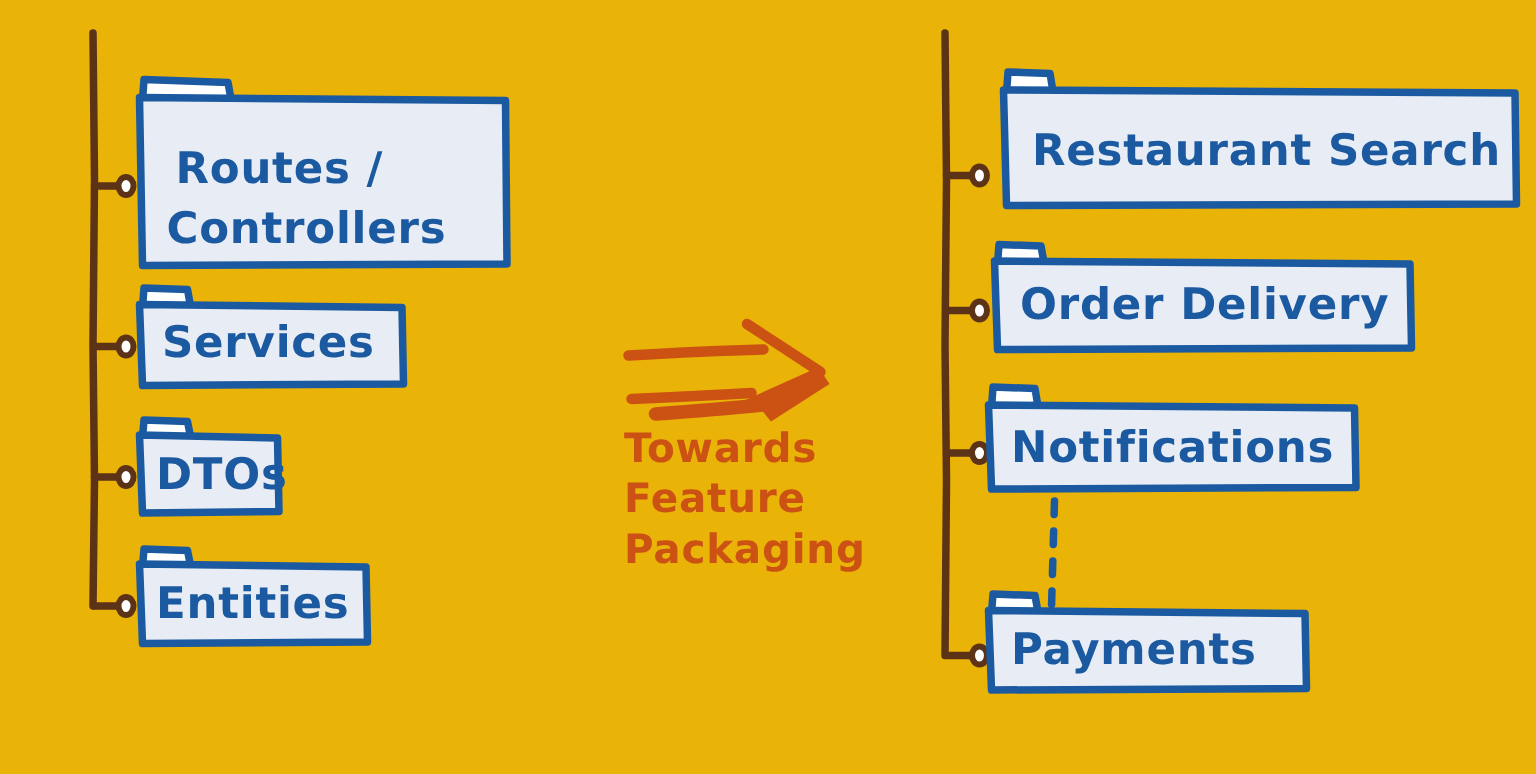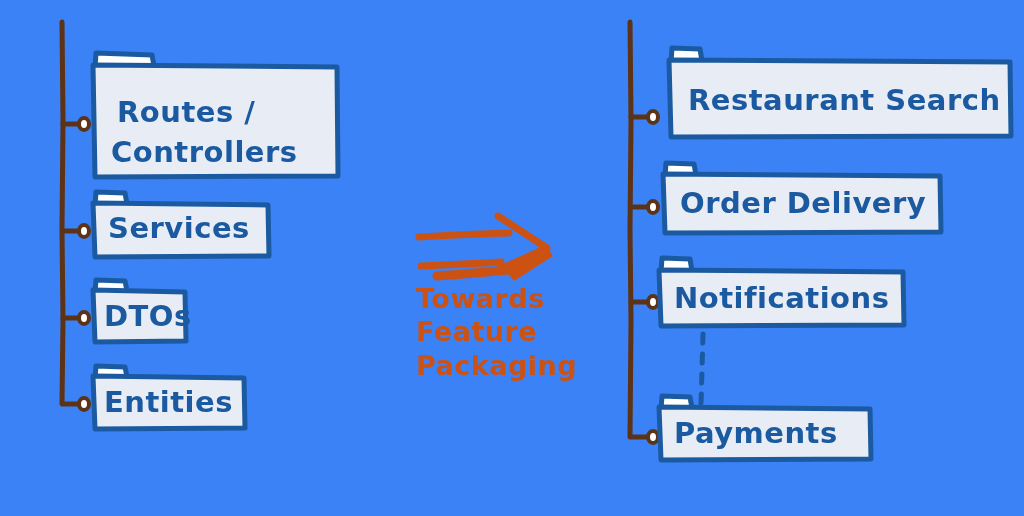--- a/index.html
+++ b/index.html
@@ -8,21 +8,21 @@
     padding: 0;
     background: #ffffff;
   }
   body {
     font-family: "DejaVu Sans", sans-serif;
   }
   #canvas {
     position: relative;
     width: 1024px;
     height: 516px;
-    background: #3b82f6;
+    background: #eab308;
     overflow: hidden;
   }
   #diagram-svg {
     position: absolute;
     left: 0;
     top: 0;
     width: 1024px;
     height: 516px;
   }
   .folder-label {

